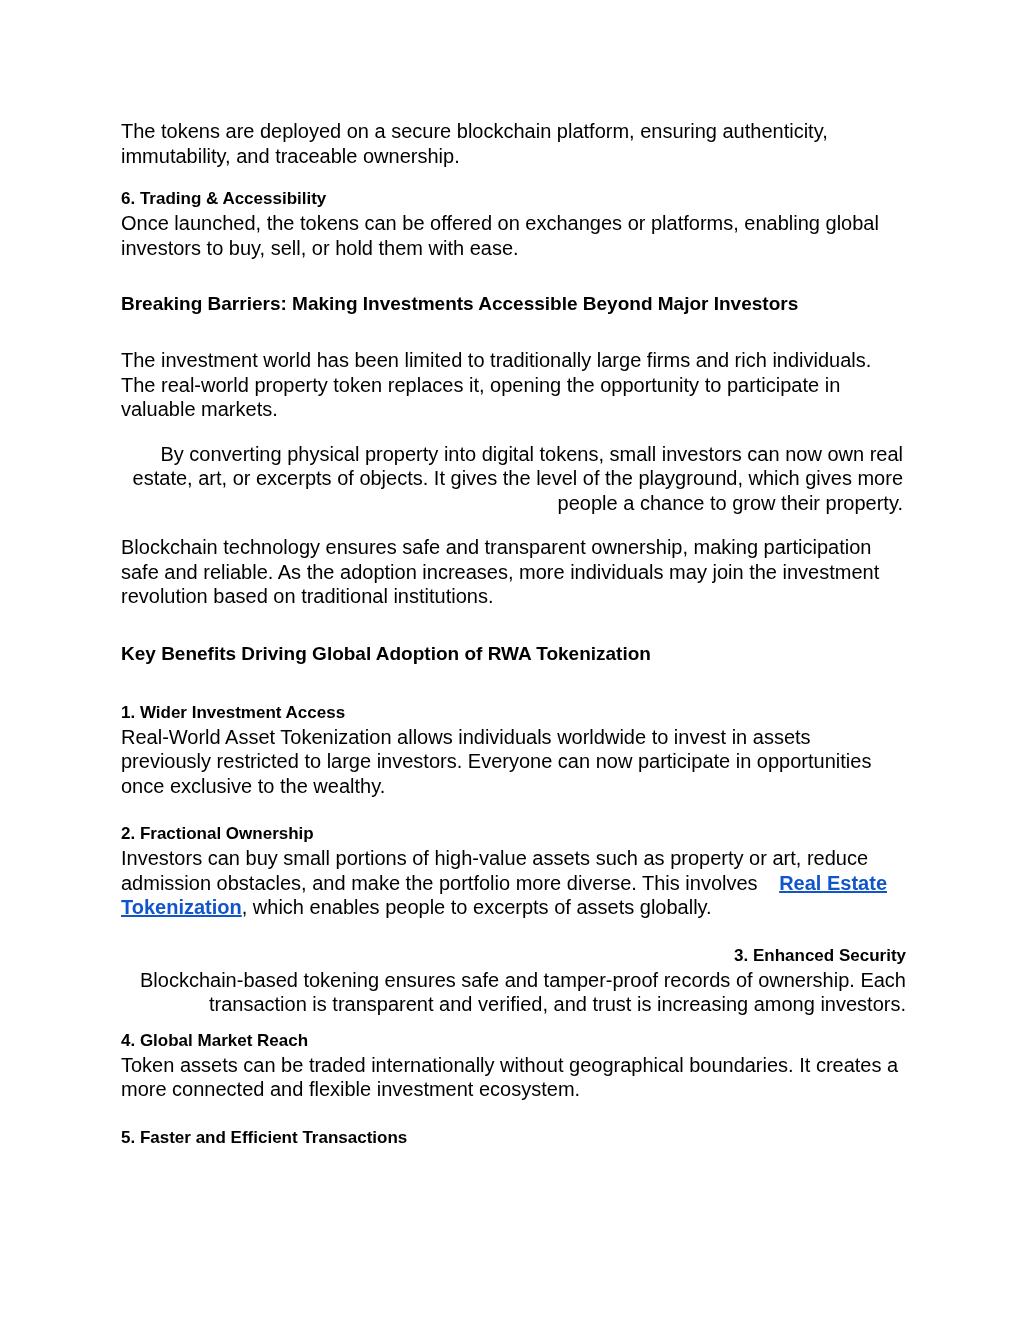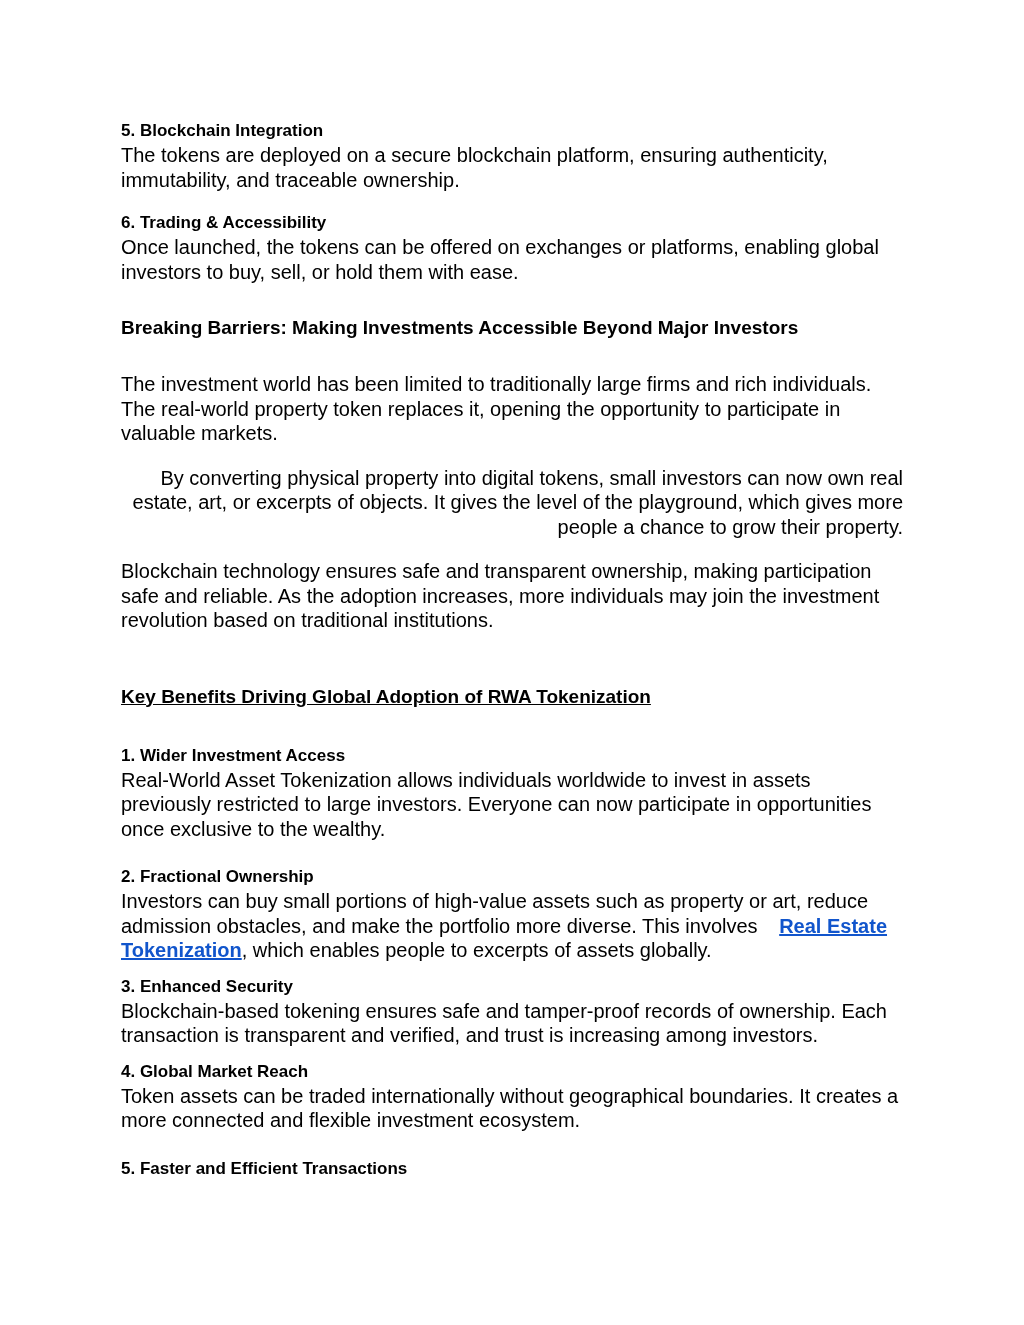--- a/index.html
+++ b/index.html
@@ -10,48 +10,47 @@
   .para { font-size: 20px; line-height: 24.5px; margin: 0; }
   .h2 { font-weight: bold; font-size: 19px; line-height: 36px; margin: 0; }
   a.link { color: #1155cc; font-weight: bold; text-decoration: underline; padding-left: 16px; }
 </style>
 </head>
 <body>
 
 <div class="page">
 
   <div style="width:780px;">
-    <p class="item-title">5. Blockchain Integration</p>
     <p class="para">The tokens are deployed on a secure blockchain platform, ensuring authenticity, immutability, and traceable ownership.</p>
   </div>
 
   <div style="margin-top:19px; width:785px;">
     <p class="item-title">6. Trading &amp; Accessibility</p>
     <p class="para">Once launched, the tokens can be offered on exchanges or platforms, enabling global investors to buy, sell, or hold them with ease.</p>
   </div>
 
   <h2 class="h2" style="margin-top:26px; width:770px;">Breaking Barriers: Making Investments Accessible Beyond Major Investors</h2>
 
   <p class="para" style="margin-top:26px; width:780px;">The investment world has been limited to traditionally large firms and rich individuals. The real-world property token replaces it, opening the opportunity to participate in valuable markets.</p>
   <p class="para" style="margin-top:20px; width:782px;text-align:right;">By converting physical property into digital tokens, small investors can now own real estate, art, or excerpts of objects. It gives the level of the playground, which gives more people a chance to grow their property.</p>
   <p class="para" style="margin-top:20px; width:780px;">Blockchain technology ensures safe and transparent ownership, making participation safe and reliable. As the adoption increases, more individuals may join the investment revolution based on traditional institutions.</p>
 
-  <h2 class="h2" style="margin-top:46px;text-decoration:underline;">Key Benefits Driving Global Adoption of RWA Tokenization</h2>
+  <h2 class="h2" style="margin-top:27px;">Key Benefits Driving Global Adoption of RWA Tokenization</h2>
 
   <div style="margin-top:29px; width:785px;">
     <p class="item-title">1. Wider Investment Access</p>
     <p class="para">Real-World Asset Tokenization allows individuals worldwide to invest in assets previously restricted to large investors. Everyone can now participate in opportunities once exclusive to the wealthy.</p>
   </div>
 
   <div style="margin-top:24px; width:785px;">
     <p class="item-title">2. Fractional Ownership</p>
     <p class="para"><span>Investors can buy small portions of high-value assets such as property or art, reduce admission obstacles, and make the portfolio more diverse. This involves </span><a class="link" href="#">Real Estate Tokenization</a><span>, which enables people to excerpts of assets globally.</span></p>
   </div>
 
-  <div style="margin-top:12px; width:785px;">
+  <div style="margin-top:24px; width:785px;text-align:right;">
     <p class="item-title">3. Enhanced Security</p>
     <p class="para">Blockchain-based tokening ensures safe and tamper-proof records of ownership. Each transaction is transparent and verified, and trust is increasing among investors.</p>
   </div>
 
   <div style="margin-top:12px; width:785px;">
     <p class="item-title">4. Global Market Reach</p>
     <p class="para">Token assets can be traded internationally without geographical boundaries. It creates a more connected and flexible investment ecosystem.</p>
   </div>
 
   <div style="margin-top:24px;">

